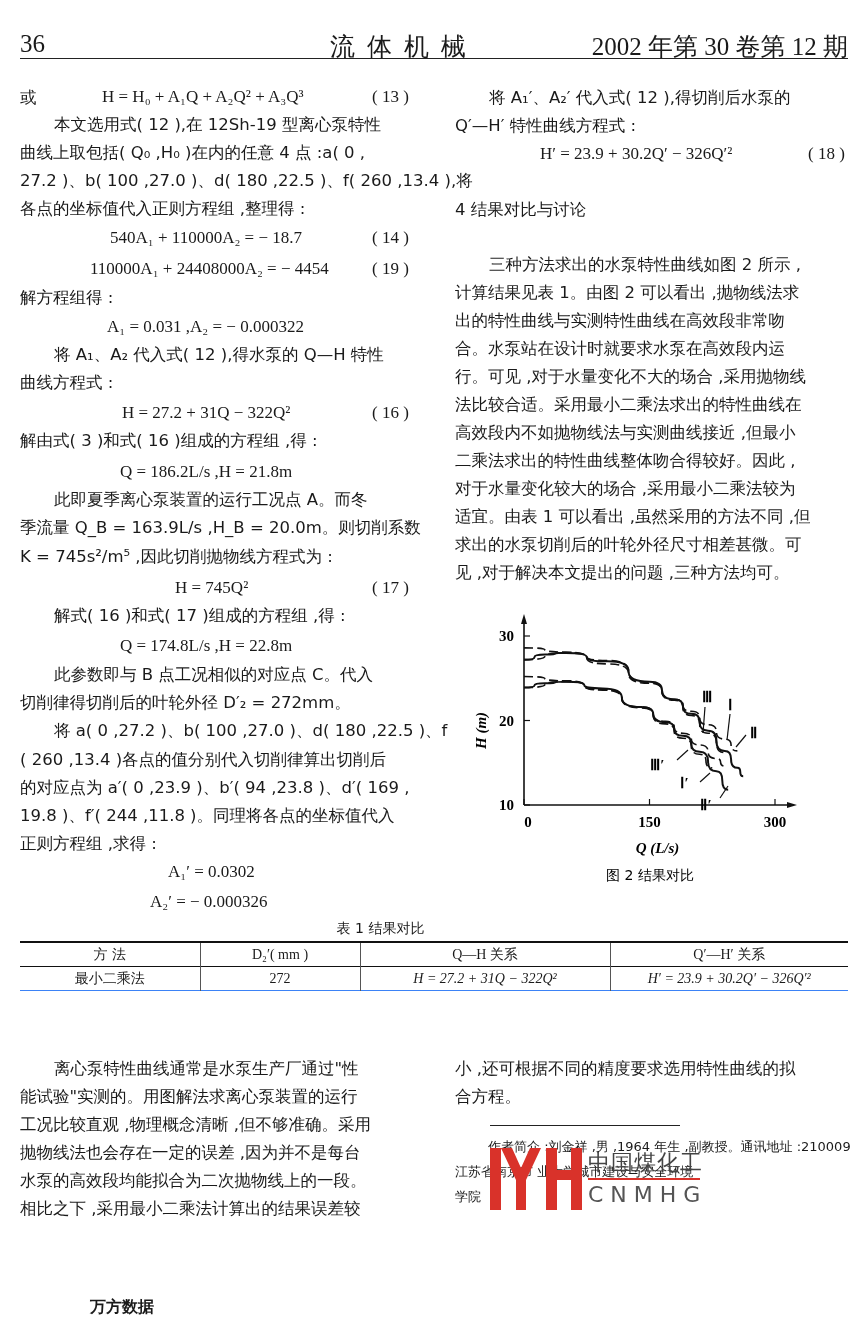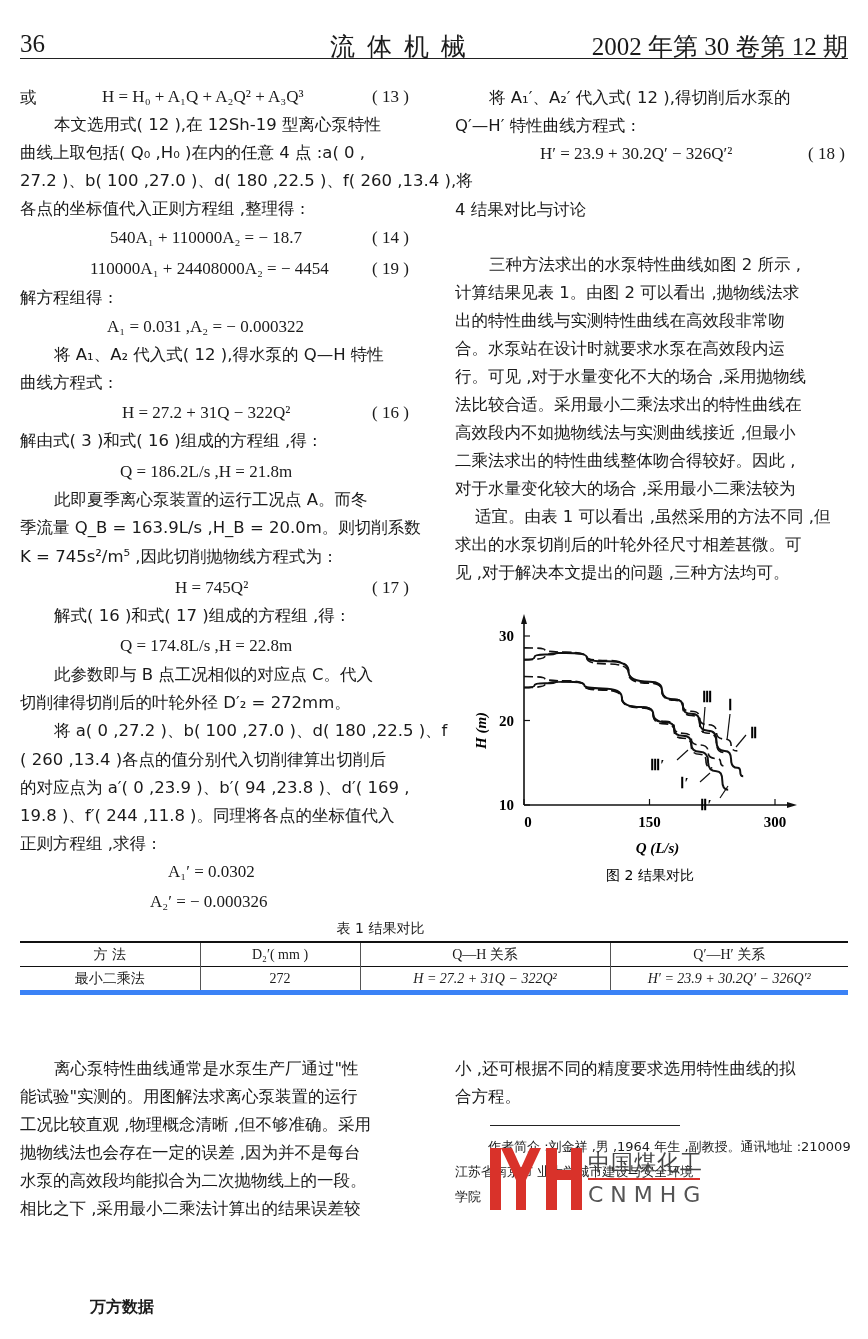--- a/index.html
+++ b/index.html
@@ -13,21 +13,21 @@
   .line { position: absolute; font-size: 16.5px; line-height: 27px; white-space: nowrap; }
   .eq { position: absolute; font-size: 17px; white-space: nowrap; font-family: "Liberation Serif", serif; }
   .eqnum { position: absolute; font-size: 17px; font-family: "Liberation Serif", serif; }
   .col-l { left: 20px; width: 400px; }
   .col-r { left: 455px; width: 393px; }
   .indent { text-indent: 34px; }
   .table-title { top: 920px; left: 0; width: 761px; text-align: center; font-size: 14px; }
   table.res { position: absolute; top: 941px; left: 20px; width: 828px; border-collapse: collapse; font-size: 14px; }
   table.res th, table.res td { text-align: center; padding: 0; height: 23px; font-weight: normal; }
   table.res thead tr { border-top: 2px solid #111; border-bottom: 1px solid #111; }
-  table.res tbody tr:last-child { border-bottom: 5px solid #3b82f6; }
+  table.res tbody tr:last-child { border-bottom: 1px solid #3b82f6; }
   table.res th + th { border-left: 1px solid #555; }
   table.res td + td { border-left: 1px solid #555; }
   .fn-rule { position: absolute; left: 490px; width: 190px; top: 1125px; height: 1px; background: #222; }
   .footnote { position: absolute; font-size: 13px; white-space: nowrap; }
   .logo { position: absolute; left: 490px; top: 1148px; width: 230px; height: 62px; }
   .logo .mark { position: absolute; left: 0; top: 0; width: 92px; height: 62px; }
   .logo .cn { position: absolute; left: 98px; top: 0; font-size: 22px; color: #444; letter-spacing: 1px; }
   .logo .bar { position: absolute; left: 98px; top: 30px; width: 112px; height: 2px; background: #d9322a; }
   .logo .en { position: absolute; left: 98px; top: 34px; font-size: 22px; color: #555; letter-spacing: 7px; font-family: "DejaVu Sans", sans-serif; }
   .wf { position: absolute; left: 90px; top: 1297px; font-size: 16px; font-weight: bold; }
@@ -95,21 +95,21 @@
 <div id="rp2">
     <div class="line col-r indent" style="top: 251px;">三种方法求出的水泵特性曲线如图 2 所示 ,</div>
     <div class="line col-r" style="top: 279px;">计算结果见表 1。由图 2 可以看出 ,抛物线法求</div>
     <div class="line col-r" style="top: 307px;">出的特性曲线与实测特性曲线在高效段非常吻</div>
     <div class="line col-r" style="top: 335px;">合。水泵站在设计时就要求水泵在高效段内运</div>
     <div class="line col-r" style="top: 363px;">行。可见 ,对于水量变化不大的场合 ,采用抛物线</div>
     <div class="line col-r" style="top: 391px;">法比较合适。采用最小二乘法求出的特性曲线在</div>
     <div class="line col-r" style="top: 419px;">高效段内不如抛物线法与实测曲线接近 ,但最小</div>
     <div class="line col-r" style="top: 447px;">二乘法求出的特性曲线整体吻合得较好。因此 ,</div>
     <div class="line col-r" style="top: 475px;">对于水量变化较大的场合 ,采用最小二乘法较为</div>
-    <div class="line col-r" style="top: 503px; margin-left: 20px;">适宜。由表 1 可以看出 ,虽然采用的方法不同 ,但</div>
+    <div class="line col-r" style="top: 503px;">适宜。由表 1 可以看出 ,虽然采用的方法不同 ,但</div>
     <div class="line col-r" style="top: 531px;">求出的水泵切削后的叶轮外径尺寸相差甚微。可</div>
     <div class="line col-r" style="top: 559px;">见 ,对于解决本文提出的问题 ,三种方法均可。</div>
   </div>
 
 <svg class="abs" id="chart" style="left:470px; top:610px;" width="340" height="290">
   <g id="chart-axes">
       <line x1="54" y1="195" x2="323" y2="195" stroke="#111" stroke-width="1.6"></line>
       <polygon points="327,195 317,192 317,198" fill="#111"></polygon>
       <line x1="54" y1="195" x2="54" y2="8" stroke="#111" stroke-width="1.6"></line>
       <polygon points="54,4 51,14 57,14" fill="#111"></polygon>

